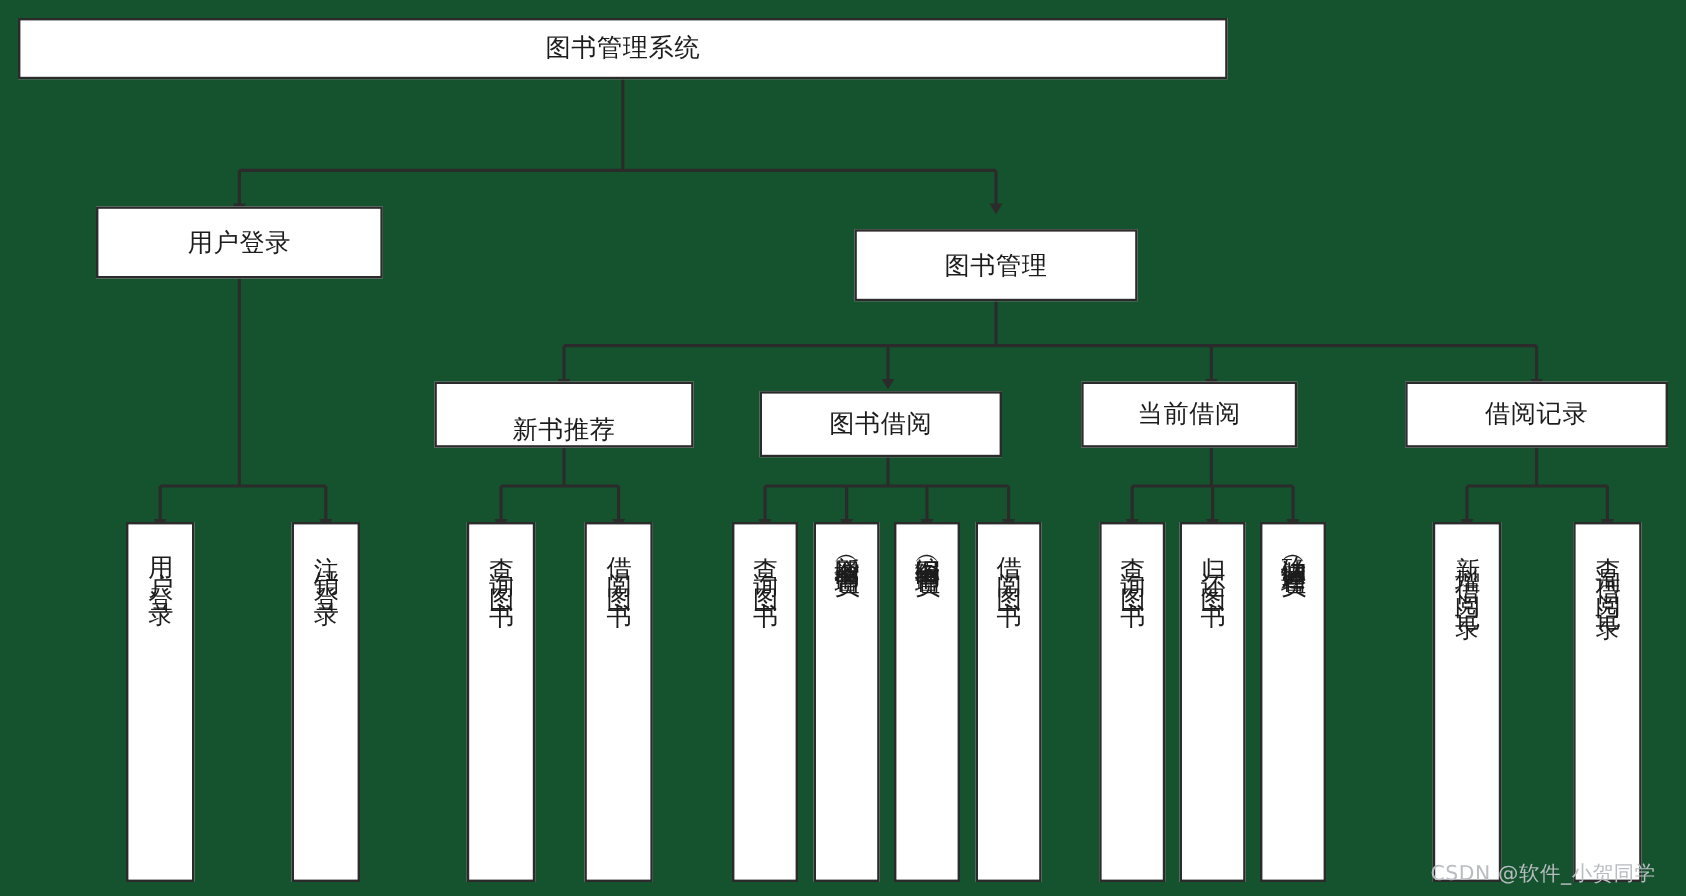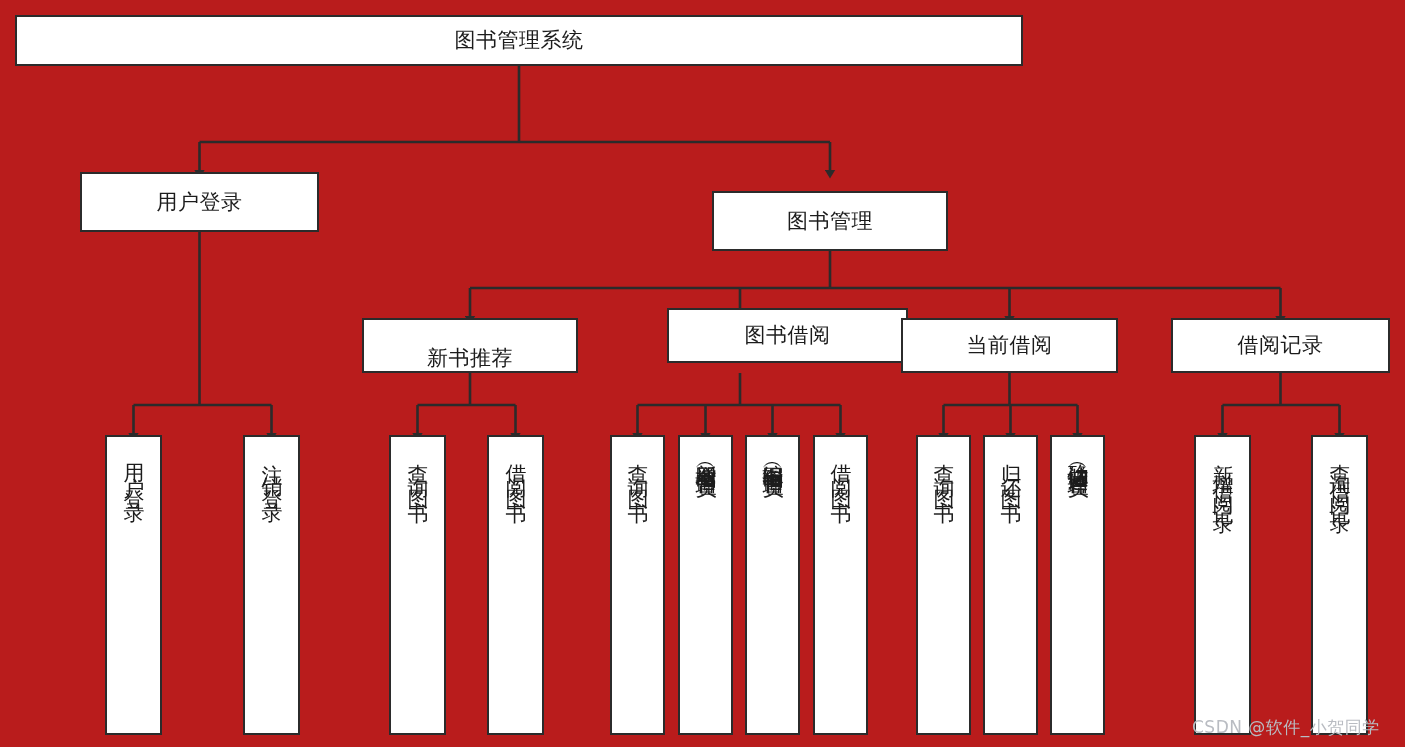--- a/index.html
+++ b/index.html
@@ -7,21 +7,21 @@
     padding: 0;
     background: #ffffff;
   }
   body {
     font-family: "DejaVu Sans", "Liberation Sans", sans-serif;
   }
   #canvas {
     position: relative;
     width: 1405px;
     height: 747px;
-    background: #b91c1c;
+    background: #14532d;
     overflow: hidden;
   }
   #wires {
     position: absolute;
     left: 0;
     top: 0;
     width: 1405px;
     height: 747px;
     pointer-events: none;
   }
@@ -127,24 +127,24 @@
       </div>
       <div class="node horizontal" style="left: 80px; top: 172px; width: 239px; height: 60px;">
         <span class="node-label">用户登录</span>
       </div>
       <div class="node horizontal" style="left: 712px; top: 172px; width: 236px; height: 60px; margin-top: 19px;">
         <span class="node-label">图书管理</span>
       </div>
       <div class="node horizontal" style="left: 362px; top: 318px; width: 216px; height: 55px; align-items: flex-end;">
         <span class="node-label">新书推荐</span>
       </div>
-      <div class="node horizontal" style="left: 633px; top: 308px; width: 241px; height: 55px; margin-left: 34px;">
+      <div class="node horizontal" style="left: 633px; top: 326px; width: 202px; height: 55px;">
         <span class="node-label">图书借阅</span>
       </div>
-      <div class="node horizontal" style="left: 901px; top: 318px; width: 217px; height: 55px;">
+      <div class="node horizontal" style="left: 901px; top: 318px; width: 180px; height: 55px;">
         <span class="node-label">当前借阅</span>
       </div>
       <div class="node horizontal" style="left: 1171px; top: 318px; width: 219px; height: 55px;">
         <span class="node-label">借阅记录</span>
       </div>
       <div class="node vertical short" style="left: 105px; top: 435px; width: 57px; height: 300px;">
         <span class="node-label">用户登录</span>
       </div>
       <div class="node vertical short" style="left: 243px; top: 435px; width: 57px; height: 300px;">
         <span class="node-label">注销登录</span>

